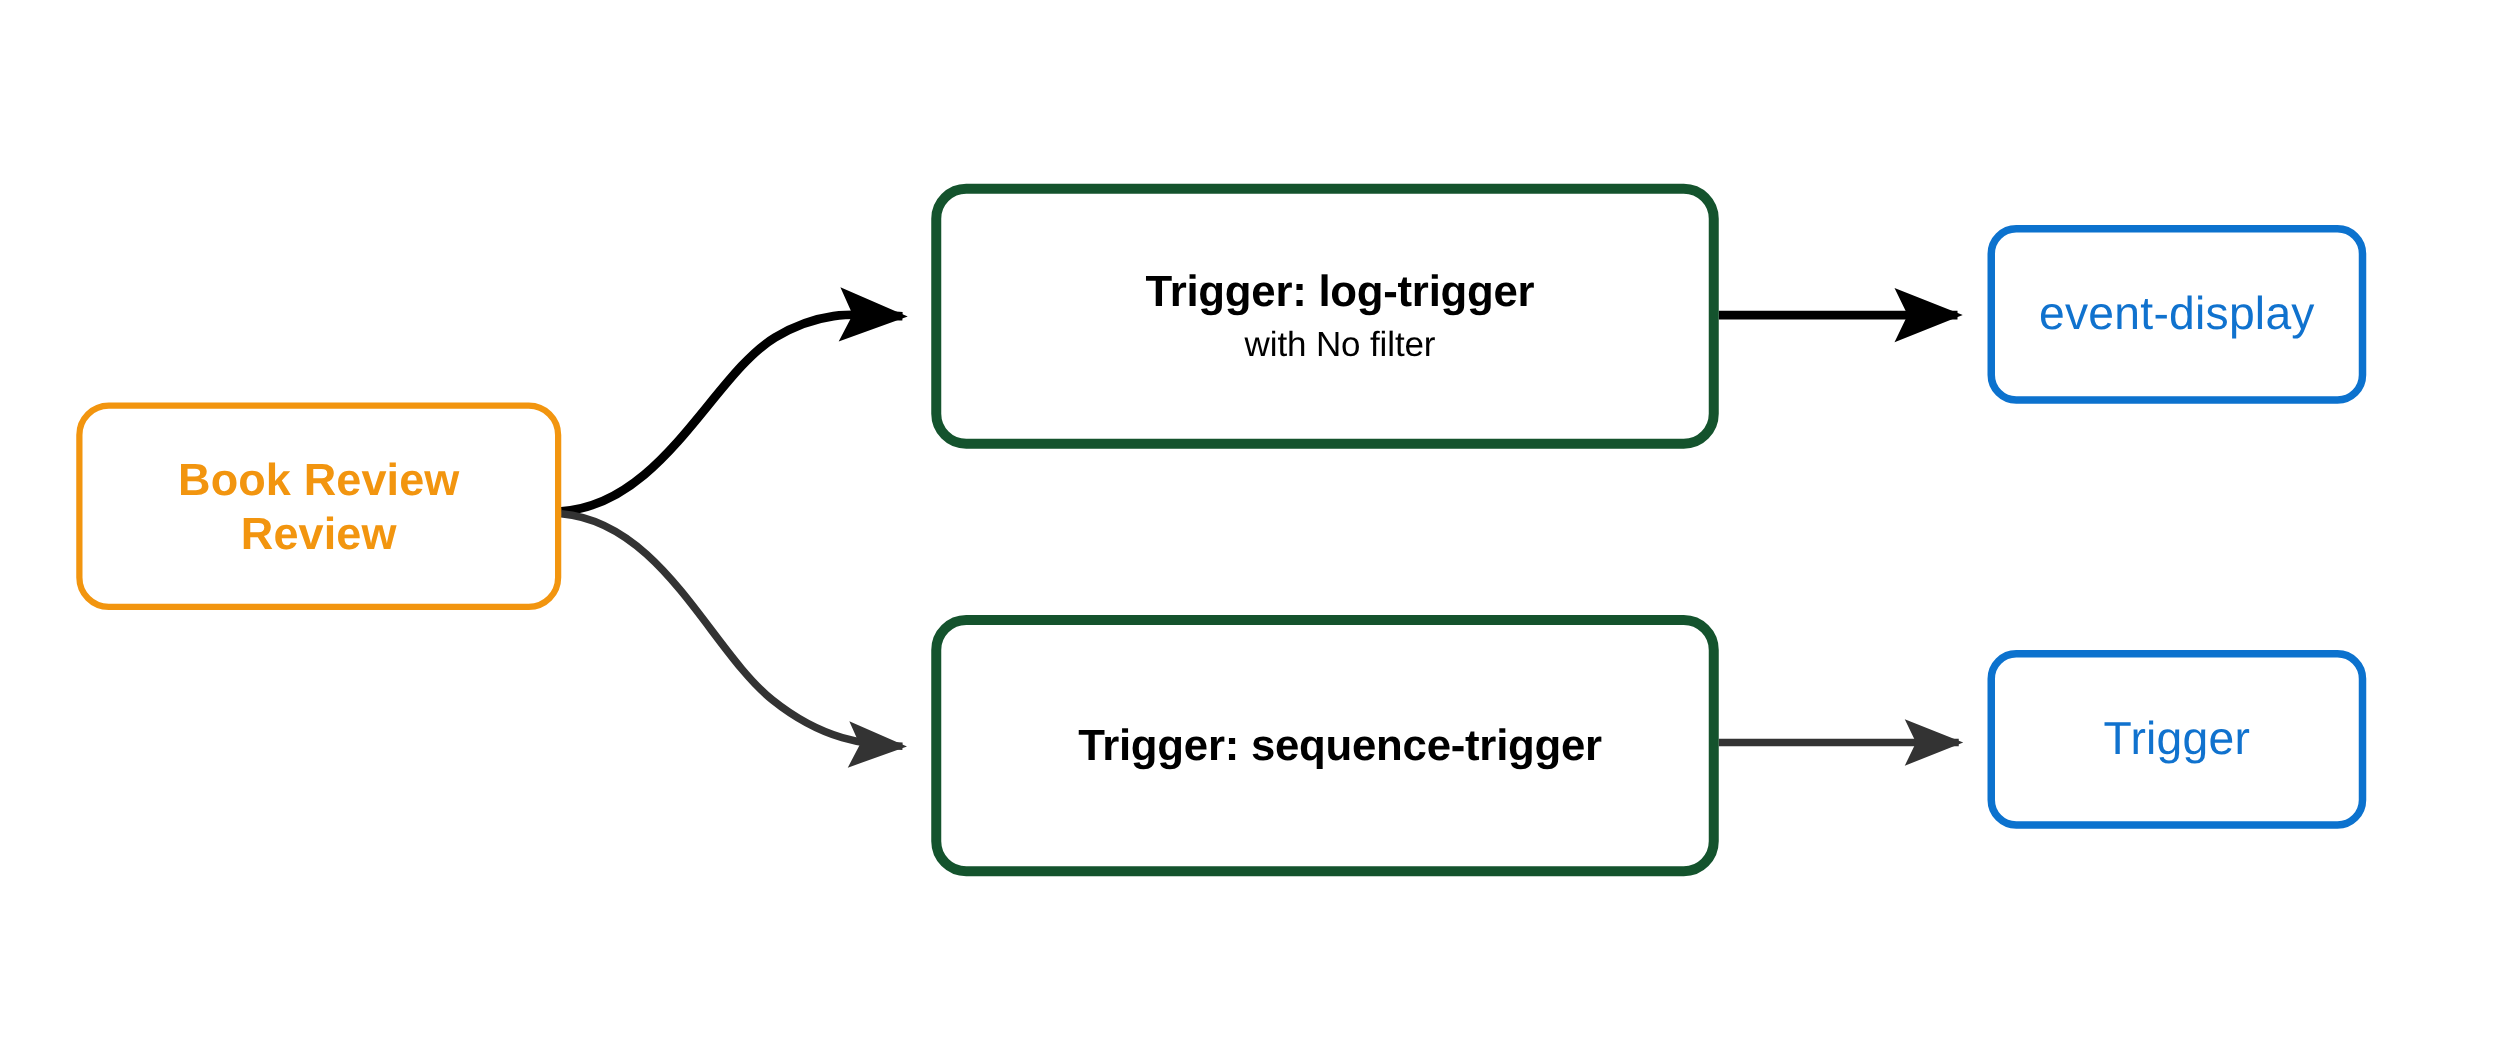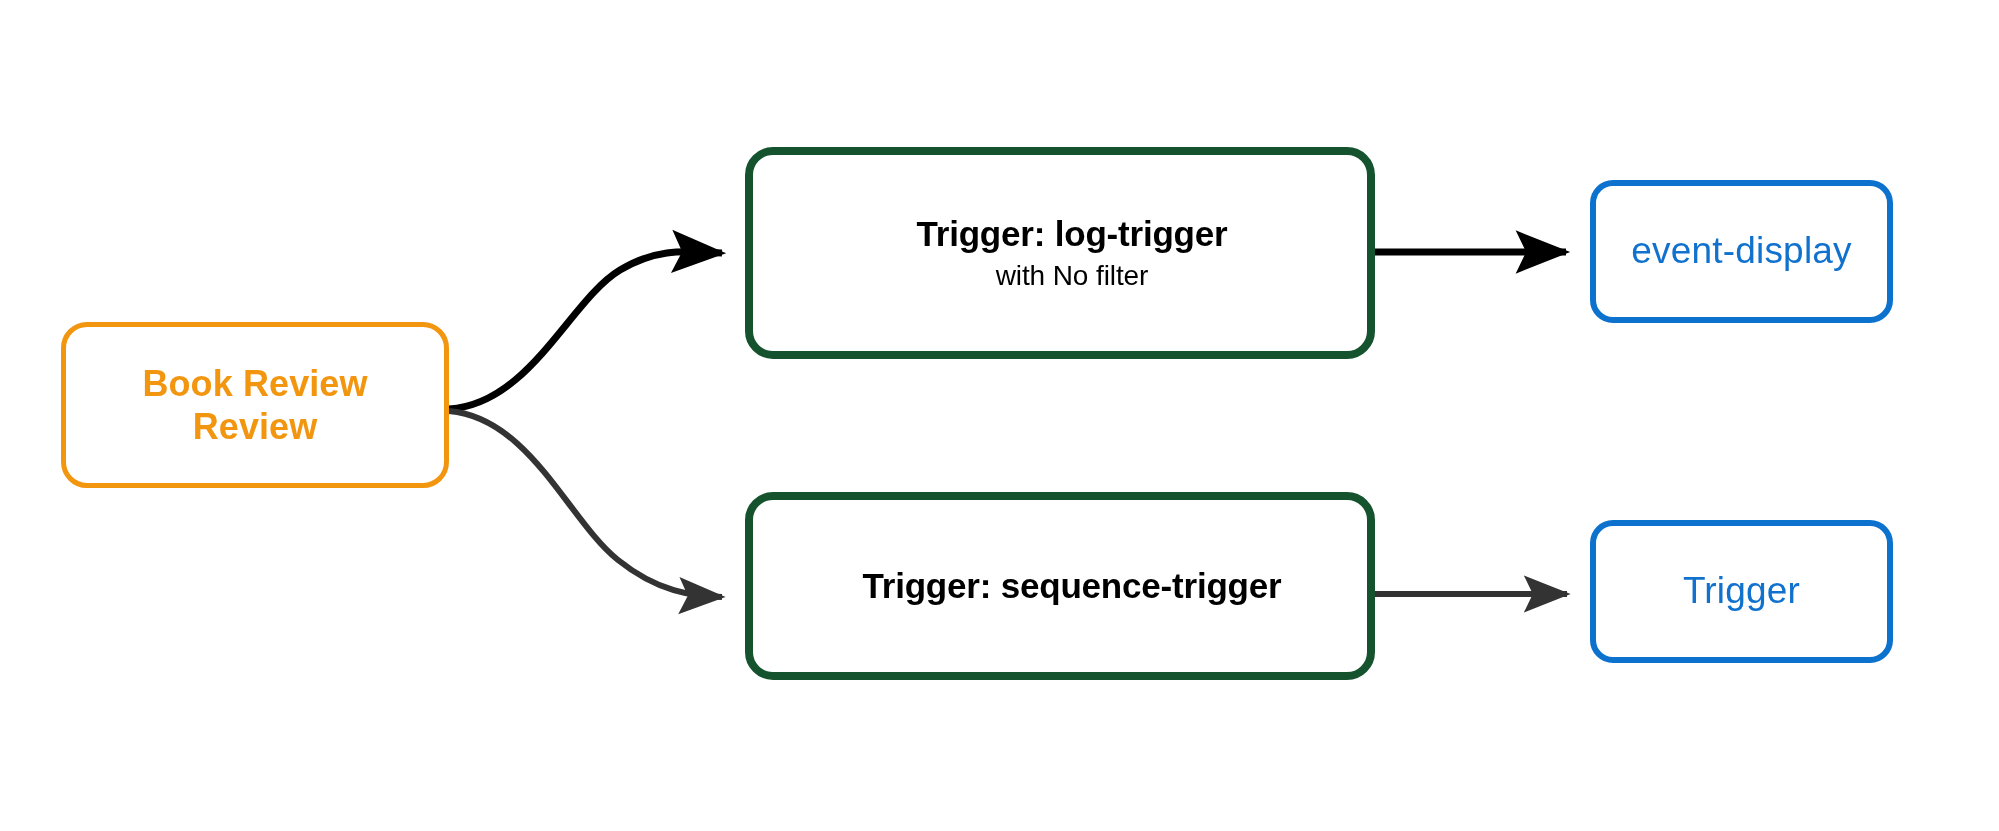--- a/index.html
+++ b/index.html
@@ -63,21 +63,21 @@
   .node-trigger-log {
     left: 745px;
     top: 147px;
     width: 630px;
     height: 212px;
   }
   .node-trigger-seq {
     left: 745px;
     top: 492px;
     width: 630px;
-    height: 188px;
+    height: 209px;
   }
   .node-trigger .line-title {
     font-size: 35px;
     font-weight: 700;
     letter-spacing: -0.2px;
   }
   .node-trigger .line-sub {
     font-size: 28px;
     font-weight: 400;
     letter-spacing: -0.1px;

